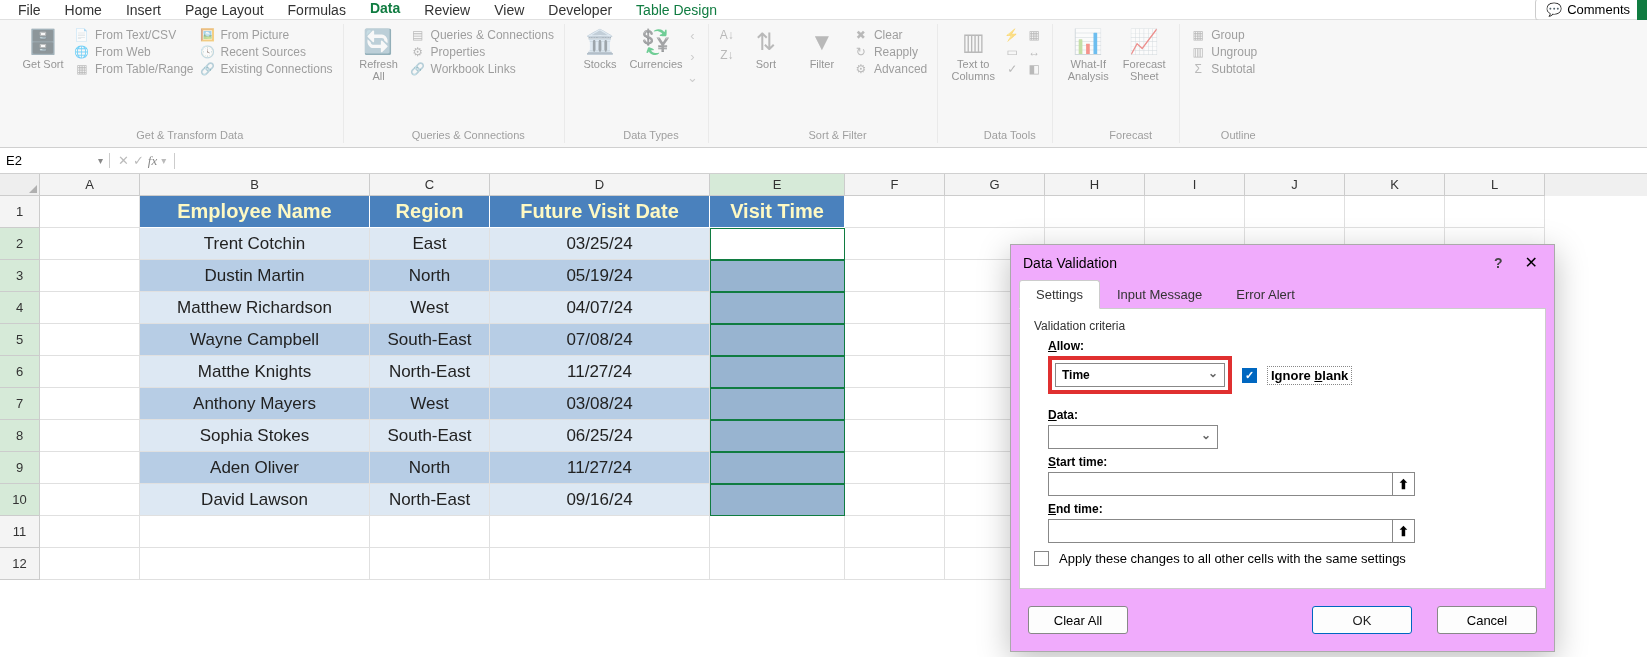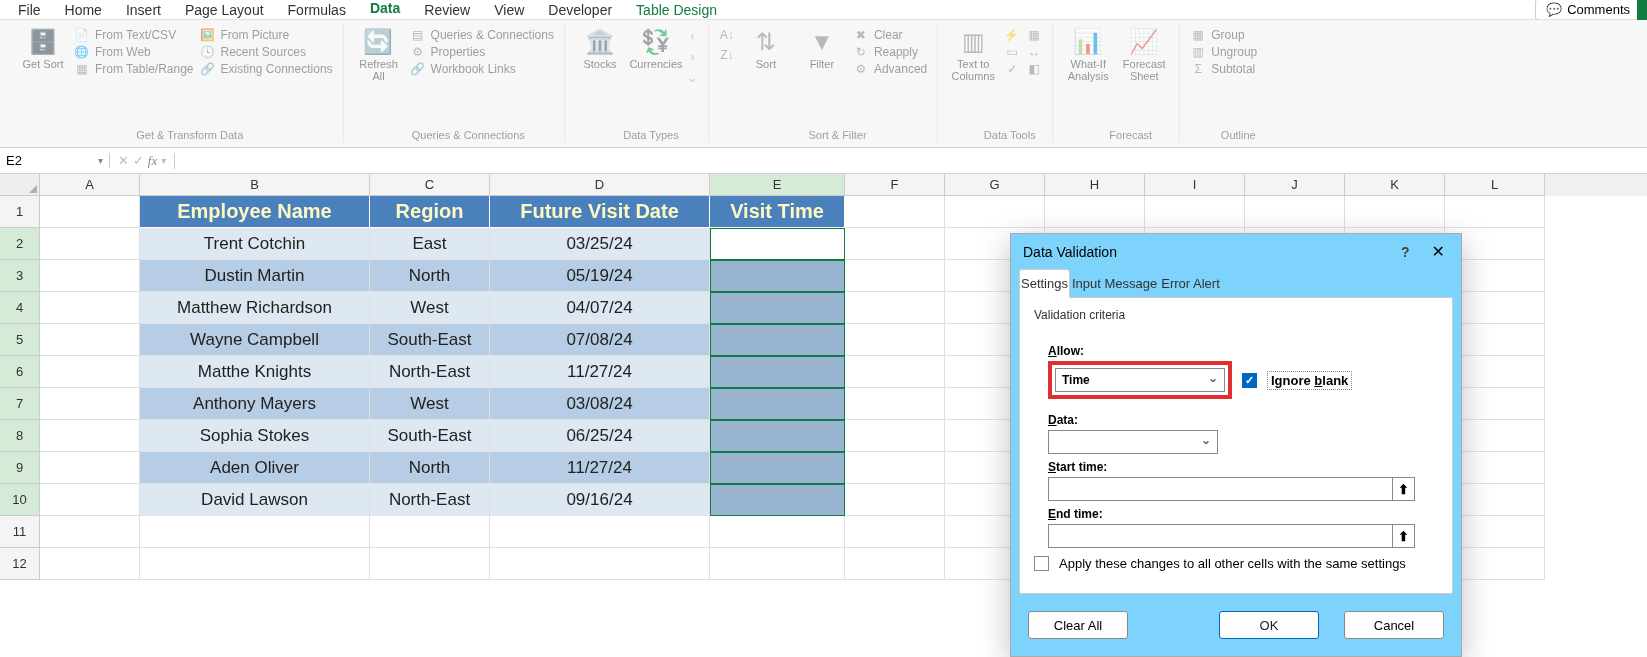--- a/index.html
+++ b/index.html
@@ -50,30 +50,30 @@
   .colA{width:100px}.colB{width:230px}.colC{width:120px}.colD{width:220px}.colE{width:135px}
   .colF,.colG,.colH,.colI,.colJ,.colK,.colL{width:100px}
 
   .hdr-cell { background: #4a81bd; color: #fef9c3; font-weight: 600; font-size: 20px; border-right:1px solid #fff; border-bottom:1px solid #fff;}
   .band-light { background: #dde8f3; color:#222;}
   .band-dark { background: #b7cde5; color:#222;}
   .sel-cell { background: #98b4d0; border:1px solid #107c41;}
   .sel-cell.first{background:#fff;}
 
   
-  .dialog { position: absolute; left: 1010px; top: 233px; width: 452px; background: #7dd3fc; border: 1px solid #aaa; box-shadow: 0 8px 30px rgba(0,0,0,0.25); font-size: 13px; }
+  .dialog { position: absolute; left: 1010px; top: 244px; width: 545px; background: #f0abfc; border: 1px solid #aaa; box-shadow: 0 8px 30px rgba(0,0,0,0.25); font-size: 13px; }
   .dlg-title { display: flex; align-items: center; padding: 8px 12px; font-size: 14px; }
   .dlg-title .t { flex: 1; }
   .dlg-title .help { margin-right: 18px; cursor:pointer; color:#444; font-weight:bold;}
   .dlg-title .close { cursor: pointer; font-size: 16px; padding:0 4px;}
   .dlg-tabs { display: flex; padding: 0 8px; gap: 0; }
-  .dlg-tab { padding: 6px 1px; border: 1px solid transparent; cursor: pointer; color: #333; background:transparent;}
+  .dlg-tab { padding: 6px 16px; border: 1px solid transparent; cursor: pointer; color: #333; background:transparent;}
   .dlg-tab.active { background: #fff; border: 1px solid #ccc; border-bottom-color: #fff; border-radius:3px 3px 0 0;}
   .dlg-body { background: #fff; margin: 0 8px; border: 1px solid #ccc; padding: 10px 14px 14px; margin-top:-1px;}
-  .crit-label { font-size: 12px; margin-bottom: 22px; color:#333;}
+  .crit-label { font-size: 12px; margin-bottom: 6px; color:#333;}
   .field-row { display: flex; align-items: center; gap: 10px; margin-bottom: 8px; }
   .field-col { display: flex; flex-direction: column; gap: 3px; margin-bottom:6px;}
   .field-col label { font-size: 12px; text-decoration: underline; text-decoration-color: transparent;}
   .dlg-select { width: 170px; height: 24px; border: 1px solid #888; padding: 0 20px 0 6px; font-size: 12px; background:#fff; position:relative; display:flex; align-items:center;}
   .dlg-select::after{content:"⌄"; position:absolute; right:6px; top:2px; color:#666; font-size:12px;}
   .highlight-box { border: 4px solid #e03030; padding: 3px; display:inline-block;}
   .dlg-input { width: 345px; height: 24px; border: 1px solid #888; padding: 0 6px; position:relative;}
   .ref-btn { width: 22px; height: 24px; border: 1px solid #888; border-left:none; display:inline-flex; align-items:center; justify-content:center;}
   .cb { width: 15px; height: 15px; background: #0067c0; display:inline-flex; align-items:center; justify-content:center; color:#fff; font-size:11px;}
   .cb.empty{background:#fff;border:1px solid #888;}

